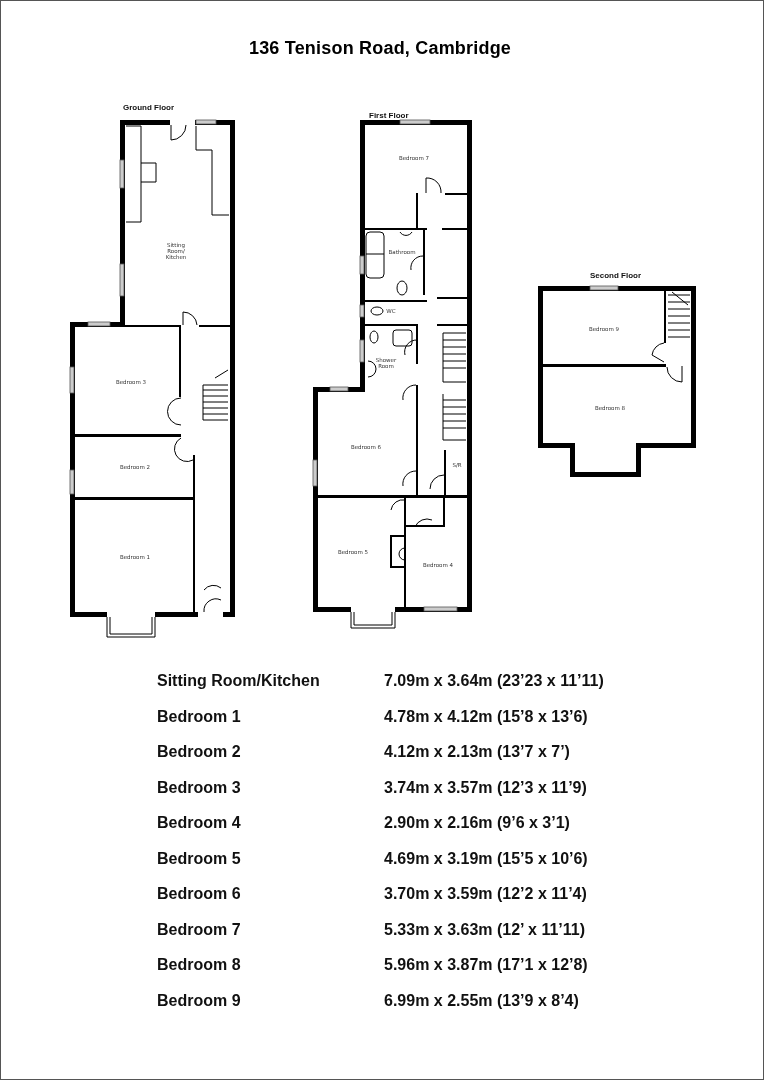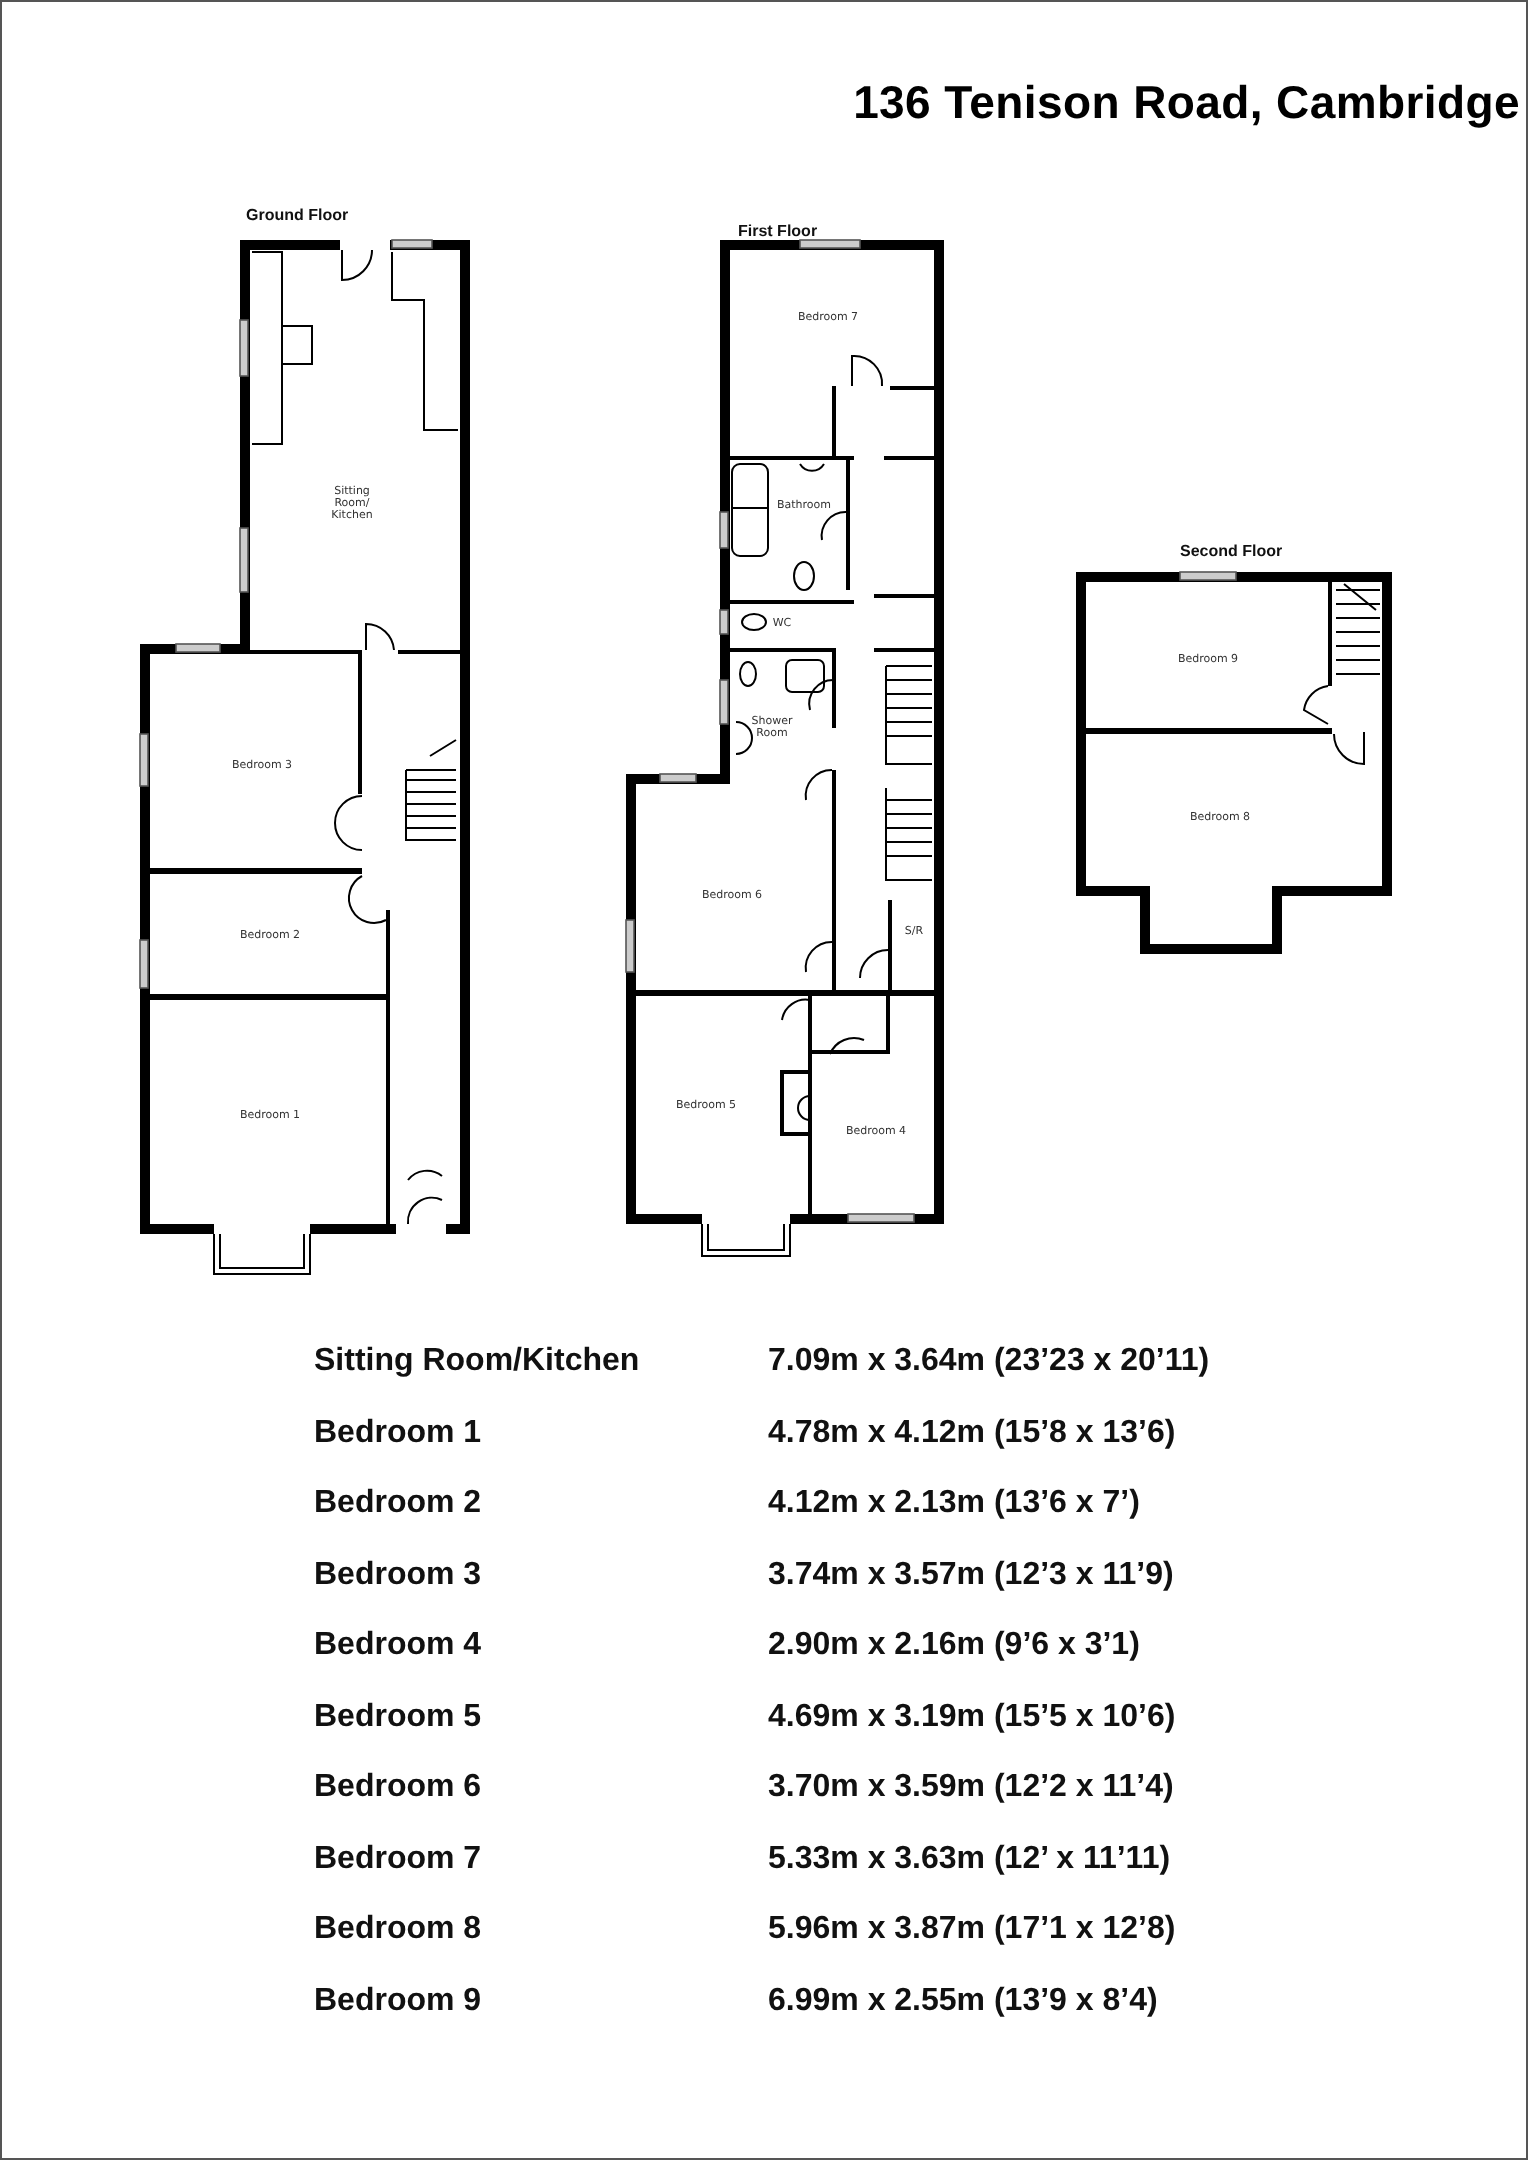--- a/index.html
+++ b/index.html
@@ -1,18 +1,18 @@
 <!DOCTYPE html>
 <html><head>
 <meta charset="utf-8">
 <style>
   html,body{margin:0;padding:0;background:#fff;}
   body{width:764px;height:1080px;position:relative;overflow:hidden;font-family:"Liberation Sans",sans-serif;}
   .frame{position:absolute;left:0;top:0;width:762px;height:1078px;border:1px solid #555;}
-  .title{position:absolute;left:0;top:38px;width:760px;text-align:right;font-size:23px;font-weight:bold;color:#000;letter-spacing:0.2px;}
+  .title{position:absolute;left:0;top:38px;width:760px;text-align:center;font-size:18px;font-weight:bold;color:#000;letter-spacing:0.2px;}
   .plan{position:absolute;left:0;top:0;}
   .flabel{font-family:"Liberation Sans",sans-serif;font-size:8px;font-weight:bold;fill:#111;}
   .rlabel{font-family:"DejaVu Sans",sans-serif;font-size:5.5px;fill:#333;}
   .wall{fill:#000;}
   .thin{stroke:#000;stroke-width:1;fill:none;}
   .win{fill:#ccc;stroke:#555;stroke-width:0.8;}
   .schedule{position:absolute;left:157px;top:672px;width:480px;}
   .row{position:relative;height:35.5px;font-size:16px;font-weight:bold;color:#111;}
   .row .rn{position:absolute;left:0;top:0;}
   .row .rd{position:absolute;left:227px;top:0;}
@@ -165,29 +165,29 @@
     <path class="thin" d="M664 343 A14 14 0 0 0 652 355 L664 362"></path>
     <path class="thin" d="M667 367 A15 15 0 0 0 682 382 V366"></path>
     <text class="rlabel" text-anchor="middle" x="604" y="331">Bedroom 9</text>
     <text class="rlabel" text-anchor="middle" x="610" y="410">Bedroom 8</text>
   </g>
 </svg>
 
 <div class="schedule">
   <div class="row">
       <span class="rn">Sitting Room/Kitchen</span>
-      <span class="rd">7.09m x 3.64m (23’23 x 20’11)</span>
+      <span class="rd">7.09m x 3.64m (23’23 x 11’11)</span>
     </div>
   <div class="row">
       <span class="rn">Bedroom 1</span>
       <span class="rd">4.78m x 4.12m (15’8 x 13’6)</span>
     </div>
   <div class="row">
       <span class="rn">Bedroom 2</span>
-      <span class="rd">4.12m x 2.13m (13’6 x 7’)</span>
+      <span class="rd">4.12m x 2.13m (13’7 x 7’)</span>
     </div>
   <div class="row">
       <span class="rn">Bedroom 3</span>
       <span class="rd">3.74m x 3.57m (12’3 x 11’9)</span>
     </div>
   <div class="row">
       <span class="rn">Bedroom 4</span>
       <span class="rd">2.90m x 2.16m (9’6 x 3’1)</span>
     </div>
   <div class="row">

